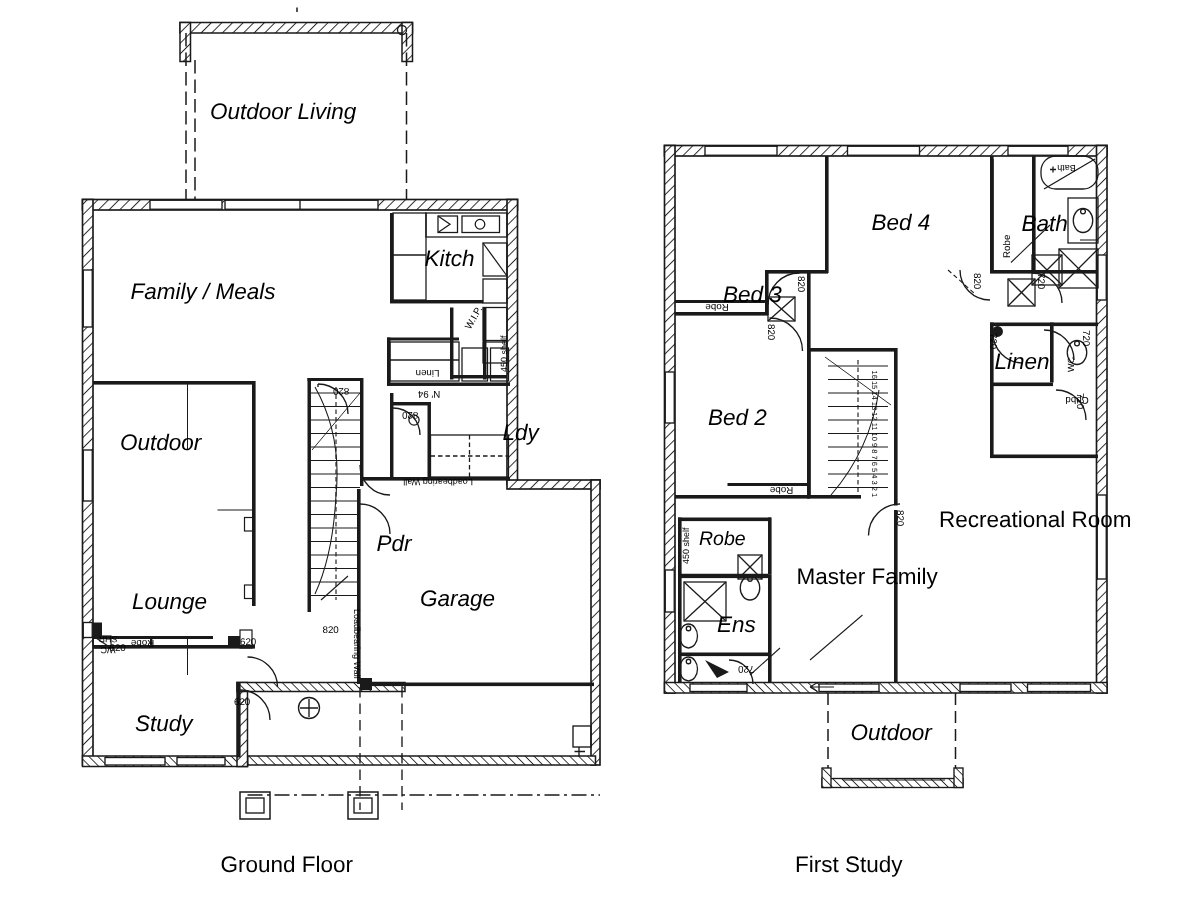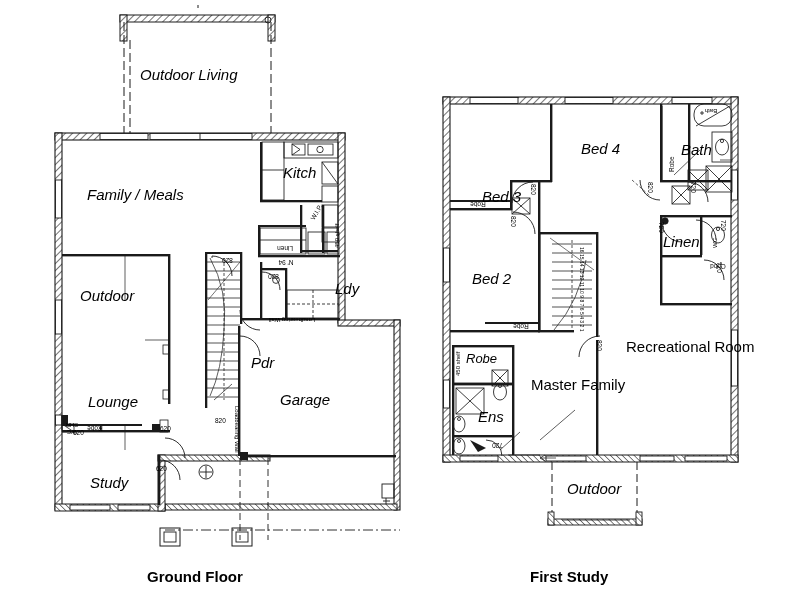--- a/index.html
+++ b/index.html
@@ -8,21 +8,21 @@
     font-family:"Liberation Sans", sans-serif;color:#000;
   }
   #plan{position:absolute;left:0;top:0;width:800px;height:600px;}
   .lbl{
     position:absolute;white-space:nowrap;
     font-family:"Liberation Sans", sans-serif;
     color:#000;line-height:1.05;
   }
   .room{font-size:15px;font-style:italic;}
   .room2{font-size:15px;text-align:center;}
-  .floorname{font-size:15px;font-weight:bold;}
+  .floorname{font-size:15px;}
   .tiny{font-size:6.5px;}
   .tiny2{font-size:6px;}
   .door{font-size:6.5px;}
   .rot90{transform:rotate(-90deg);transform-origin:0 0;}
   .rot180{transform:rotate(180deg);transform-origin:50% 50%;}
   .rotneg{transform:rotate(90deg);transform-origin:0 0;}
 </style>
 </head>
 <body>
 

